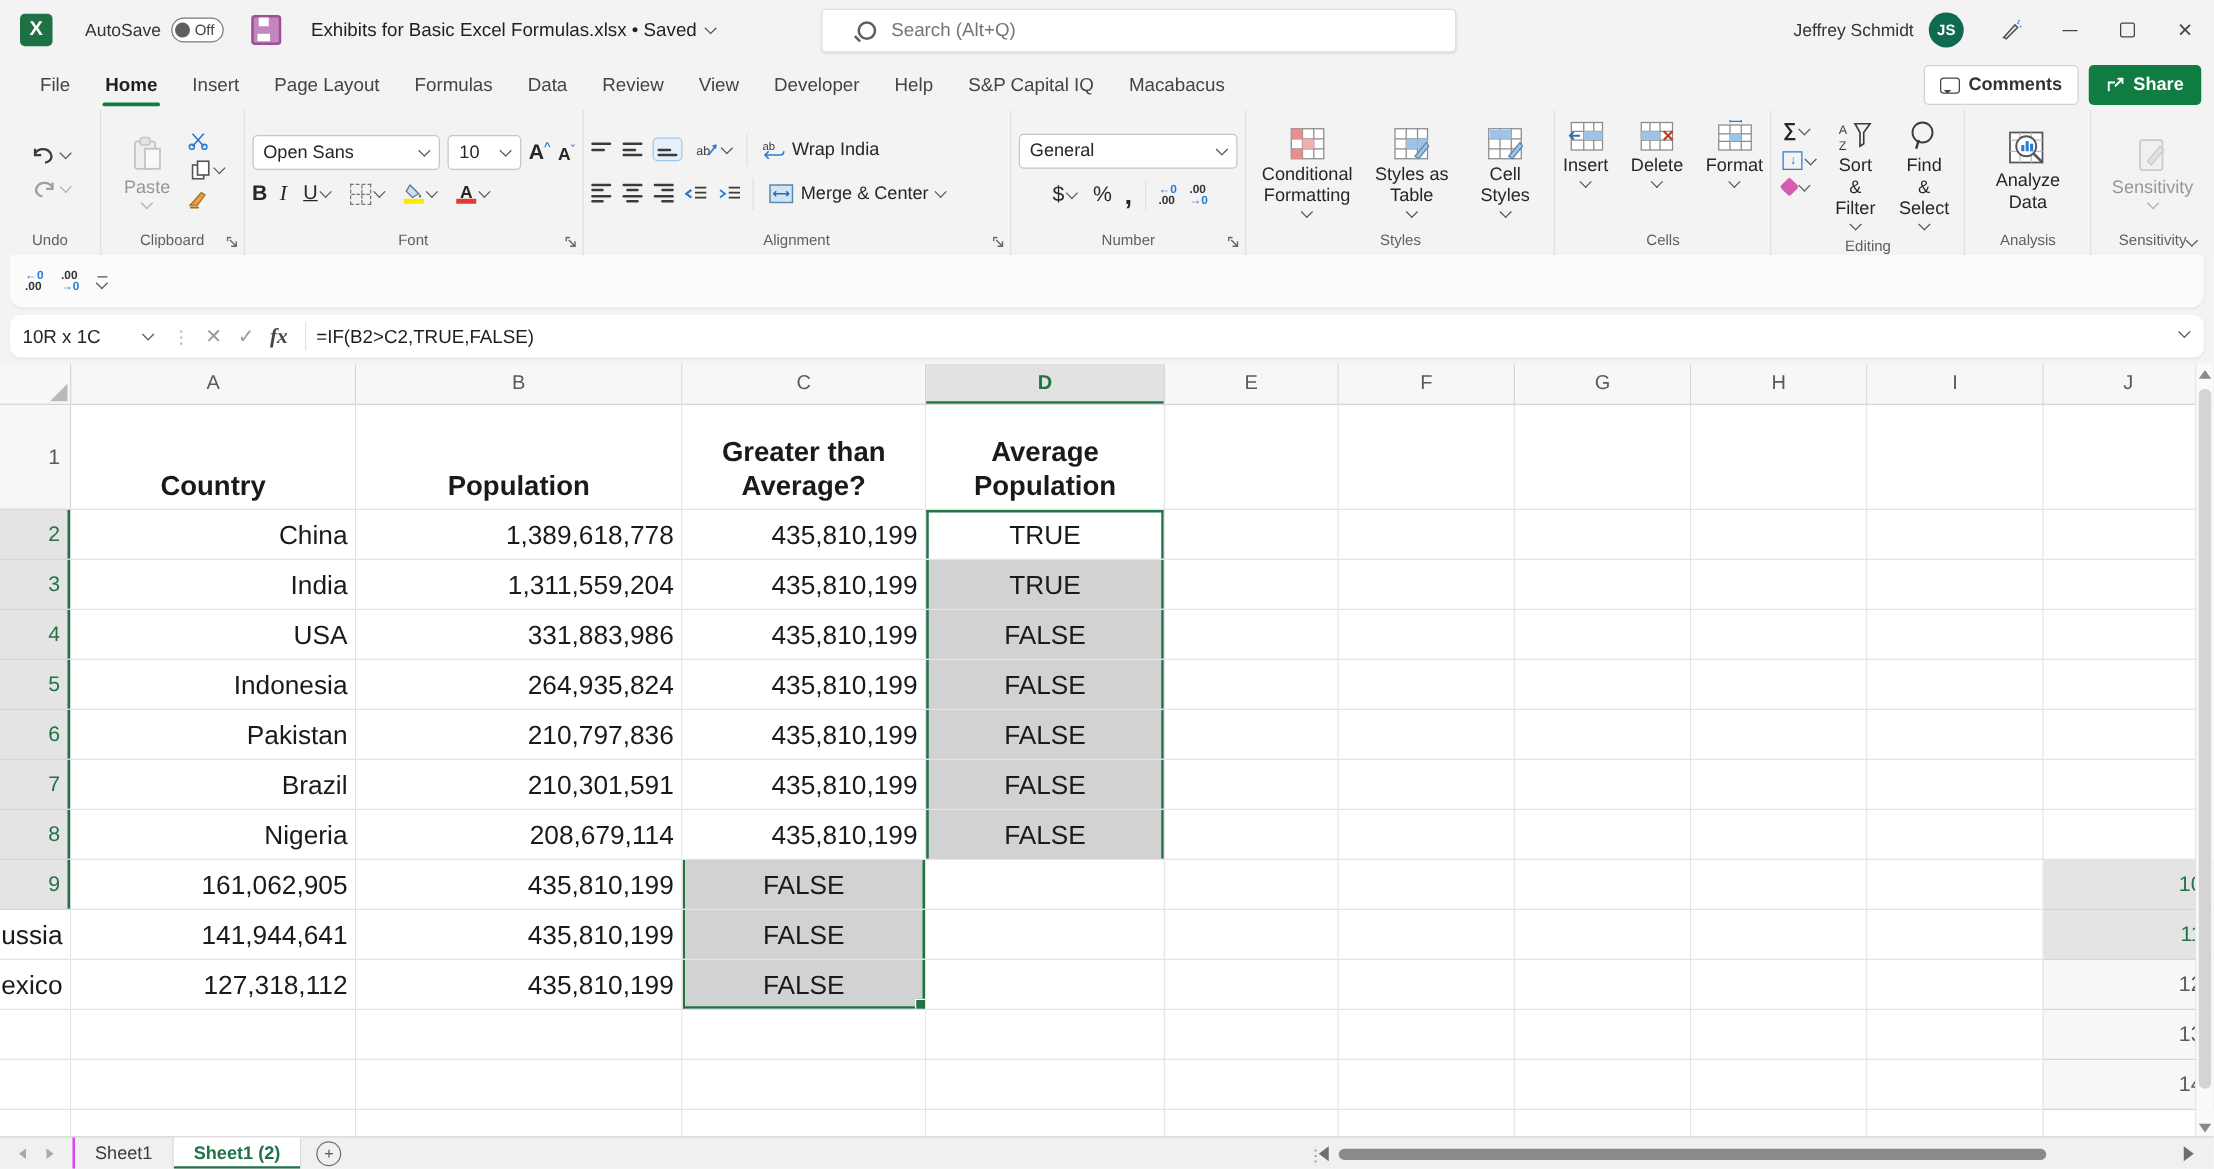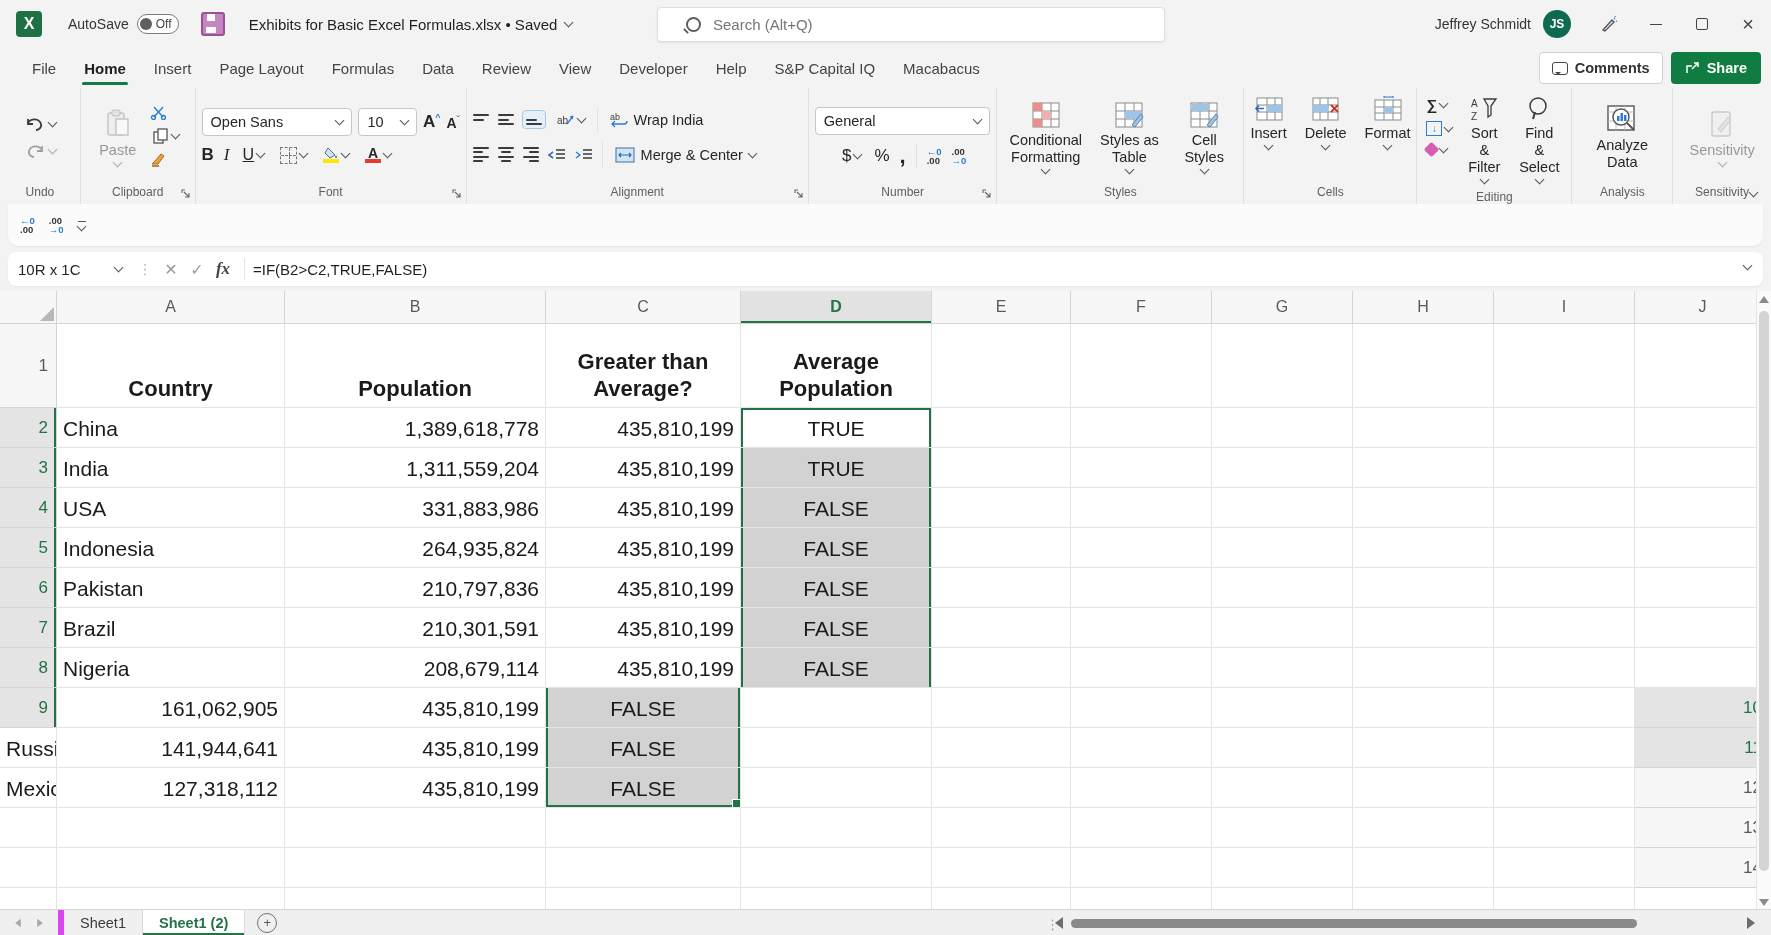--- a/index.html
+++ b/index.html
@@ -72,41 +72,41 @@
   .fbar-chev{position:absolute;right:12px;top:13px;}
   
   #grid{position:absolute;top:291px;left:0;width:1771px;height:620px;background:#fff;display:grid;overflow:hidden;}
   .ch{background:#f7f7f7;border-right:1px solid #d5d5d5;border-bottom:1px solid #d5d5d5;display:flex;align-items:center;justify-content:center;font-size:16px;color:#5a5a5a;}
   .ch.selcol{background:#e2e2e2;color:#217346;box-shadow:inset 0 -2px 0 0 #217346;font-weight:bold;}
   .rh{background:#f7f7f7;border-right:1px solid #d5d5d5;border-bottom:1px solid #d5d5d5;display:flex;align-items:center;justify-content:flex-end;padding-right:8px;font-size:17px;color:#5a5a5a;}
   .rh.selrow{background:#e4e4e4;color:#217346;box-shadow:inset -2px 0 0 0 #217346;}
   .corner{background:#f7f7f7;border-right:1px solid #d5d5d5;border-bottom:1px solid #d5d5d5;position:relative;}
   .corner:after{content:"";position:absolute;right:2px;bottom:2px;border-style:solid;border-width:0 0 14px 14px;border-color:transparent transparent #b8b8b8 transparent;}
   .cell{border-right:1px solid #e4e4e4;border-bottom:1px solid #e4e4e4;display:flex;align-items:flex-end;padding:0 6px 6px 6px;font-size:21px;color:#1a1a1a;overflow:hidden;position:relative;background:#fff;}
-  .cell.al{justify-content:flex-start;}
+  .cell.al{justify-content:flex-end;}
   .cell.ar{justify-content:flex-end;}
   .cell.ac{justify-content:center;text-align:center;}
   .cell.hdr{font-weight:bold;font-size:22px;line-height:27px;padding-bottom:5px;}
   .cell.sel{background:#d2d2d2;}
   .cell.sel.active{background:#fff;}
   .fillhandle{position:absolute;right:-1px;bottom:-1px;width:7px;height:7px;background:#217346;border:1px solid #fff;}
   
   .vscroll{position:absolute;right:0;top:291px;width:14px;height:620px;background:#fafafa;border-left:1px solid #e6e6e6;}
   .vthumb{position:absolute;left:2px;right:2px;top:20px;height:560px;background:#d4d4d4;border-radius:5px;}
   .tri{width:0;height:0;border-style:solid;display:inline-block;}
   .tri-up{border-width:0 5px 7px 5px;border-color:transparent transparent #8a8a8a transparent;}
   .tri-down{border-width:7px 5px 0 5px;border-color:#8a8a8a transparent transparent transparent;}
   .tri-left{border-width:6px 8px 6px 0;border-color:transparent #6e6e6e transparent transparent;}
   .tri-right{border-width:6px 0 6px 8px;border-color:transparent transparent transparent #6e6e6e;}
   
   .tabbar{position:absolute;left:0;right:0;bottom:0;height:25px;background:#f0f0f0;border-top:1px solid #d5d5d5;display:flex;align-items:stretch;}
   .tabnav{display:flex;align-items:center;gap:14px;padding:0 14px;}
   .tabnav .tri{transform:scale(.7);opacity:.55;}
   .sheettab{display:flex;align-items:center;padding:0 16px;font-size:14.5px;color:#3b3b3b;border-right:1px solid #d9d9d9;}
-  .sheettab.first{border-left:6px solid #d946ef;}
+  .sheettab.first{border-left:2px solid #d946ef;}
   .sheettab.active{background:#fff;color:#217346;font-weight:bold;box-shadow:inset 0 -2px 0 0 #217346;}
   .addsheet{width:18px;height:18px;border:1px solid #707070;border-radius:50%;margin:auto 12px;display:flex;align-items:center;justify-content:center;font-size:13px;color:#555;line-height:1;}
   .hscroll{position:absolute;right:16px;bottom:4px;width:700px;height:16px;display:flex;align-items:center;gap:8px;}
   .hthumb{height:9px;border-radius:5px;background:#8a8a8a;flex:0 0 566px;}
   .splitdots{position:absolute;right:712px;bottom:3px;color:#9a9a9a;font-size:13px;letter-spacing:0;}
   svg{display:block;}
 </style>
 </head>
 <body>
 

